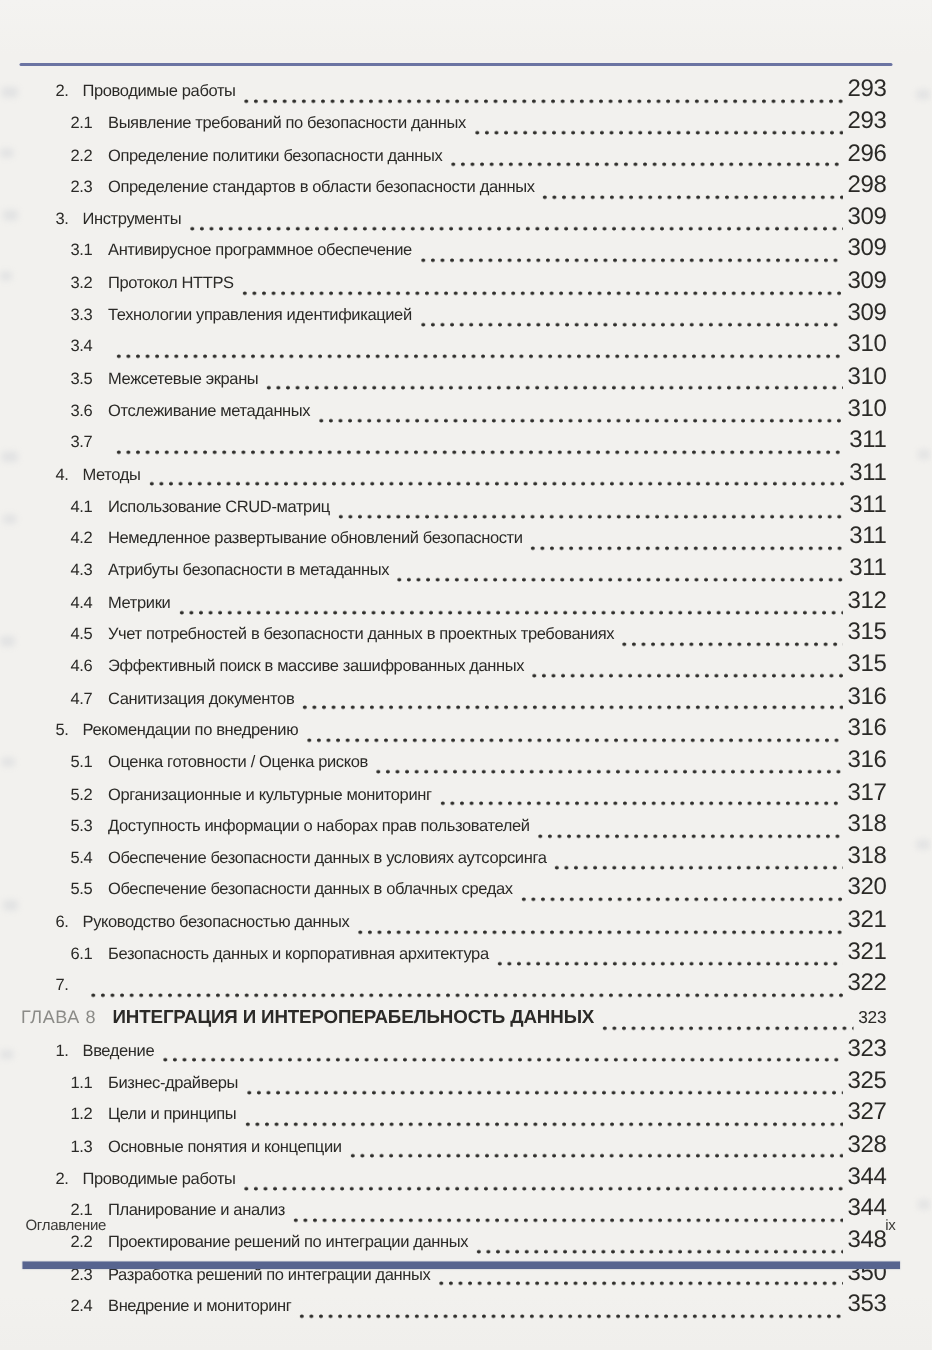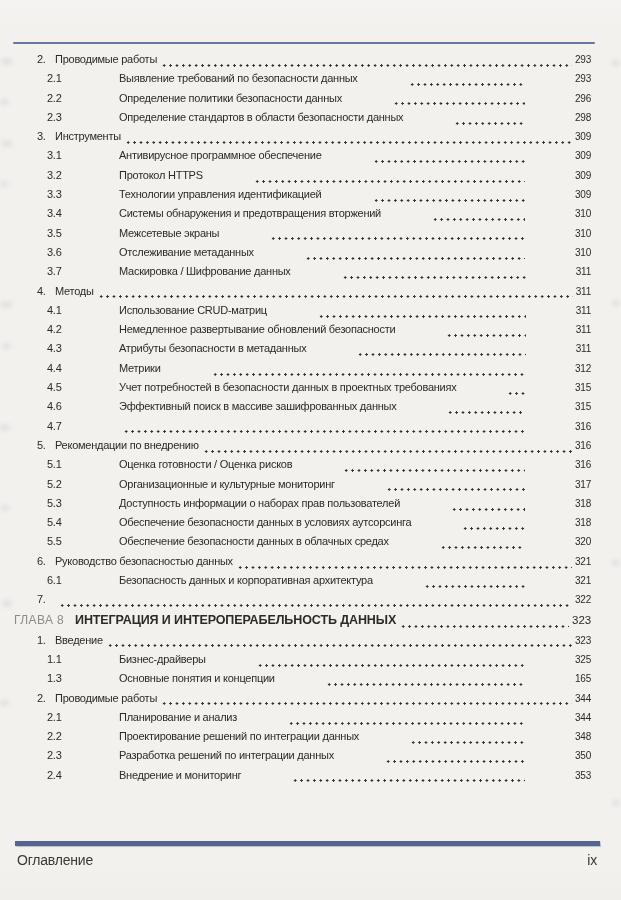--- a/index.html
+++ b/index.html
@@ -13,39 +13,39 @@
   html,body{width:621px;height:900px;}
   body{
     background:var(--background);
     font-family:"Liberation Sans","DejaVu Sans",sans-serif;
     color:var(--text);
     overflow:hidden;
   }
   .page{position:relative;width:621px;height:900px;background:linear-gradient(180deg,#f4f3f1 0%,#f2f1ee 4%,#f2f1ee 96%,#f0efec 100%);}
   .top-rule{position:absolute;left:13px;top:42px;width:582px;height:2px;background:var(--rule-top);border-radius:1px;}
   .footer-rule{position:absolute;left:15px;top:841px;width:585px;height:5px;background:var(--rule-bottom);box-shadow:0 0 1px 0.5px rgba(87,100,143,.35);}
-  .footer{position:absolute;left:17px;right:24px;top:852px;display:flex;justify-content:space-between;font-size:14px;color:#3a3936;letter-spacing:-0.2px;}
+  .footer{position:absolute;left:17px;right:24px;top:812px;display:flex;justify-content:space-between;font-size:10px;color:#3a3936;letter-spacing:-0.2px;}
   .toc{position:absolute;left:37px;right:30px;top:50px;}
   .row{display:flex;align-items:baseline;line-height:19.3px;font-size:11px;letter-spacing:-0.25px;white-space:nowrap;}
   .row .num{flex:none;}
   .lvl1 .num{width:18px;}
-  .lvl2{padding-left:10px;gap:47px;}
+  .lvl2{padding-left:10px;}
   .lvl2 .num{width:25px;}
   .label{flex:none;text-align:center;}
   .leader{
     flex:1 1 auto;
     align-self:flex-end;
     height:3px;
     margin:0 3px 2.5px 4px;
     background-image:radial-gradient(circle,#2f2e2b 1.05px,rgba(0,0,0,0) 1.35px);
     background-size:6.4px 3px;
     background-repeat:repeat-x;
     background-position:0 50%;
   }
-  .pagenum{flex:none;font-size:10px;}
+  .pagenum{flex:none;font-size:16px;}
   .chapter{margin-top:0;margin-left:-23px;line-height:21px;font-size:12.5px;letter-spacing:-0.1px;}
   .chapter .num{width:61px;color:var(--chapter-num);font-size:12px;letter-spacing:0.4px;}
   .chapter .label{font-weight:bold;}
   .chapter .pagenum{font-size:11.5px;font-weight:normal;}
   .ghost{position:absolute;background:#aab0bd;opacity:.22;filter:blur(2px);border-radius:2px;}
 </style>
 </head>
 <body>
 
 <div class="page">
@@ -95,39 +95,37 @@
         <span class="pagenum">309</span>
       </div>
       <div class="row lvl2">
         <span class="num">3.3</span>
         <span class="label">Технологии управления идентификацией</span>
         <span class="leader"></span>
         <span class="pagenum">309</span>
       </div>
       <div class="row lvl2">
         <span class="num">3.4</span>
-        <span class="label">Системы обнаружения и предотвращения вторжений</span>
         <span class="leader"></span>
         <span class="pagenum">310</span>
       </div>
       <div class="row lvl2">
         <span class="num">3.5</span>
         <span class="label">Межсетевые экраны</span>
         <span class="leader"></span>
         <span class="pagenum">310</span>
       </div>
       <div class="row lvl2">
         <span class="num">3.6</span>
         <span class="label">Отслеживание метаданных</span>
         <span class="leader"></span>
         <span class="pagenum">310</span>
       </div>
       <div class="row lvl2">
         <span class="num">3.7</span>
-        <span class="label">Маскировка / Шифрование данных</span>
         <span class="leader"></span>
         <span class="pagenum">311</span>
       </div>
       <div class="row lvl1">
         <span class="num">4.</span>
         <span class="label">Методы</span>
         <span class="leader"></span>
         <span class="pagenum">311</span>
       </div>
       <div class="row lvl2">
@@ -161,20 +159,21 @@
         <span class="pagenum">315</span>
       </div>
       <div class="row lvl2">
         <span class="num">4.6</span>
         <span class="label">Эффективный поиск в массиве зашифрованных данных</span>
         <span class="leader"></span>
         <span class="pagenum">315</span>
       </div>
       <div class="row lvl2">
         <span class="num">4.7</span>
+        <span class="label">Санитизация документов</span>
         <span class="leader"></span>
         <span class="pagenum">316</span>
       </div>
       <div class="row lvl1">
         <span class="num">5.</span>
         <span class="label">Рекомендации по внедрению</span>
         <span class="leader"></span>
         <span class="pagenum">316</span>
       </div>
       <div class="row lvl2">
@@ -236,24 +235,30 @@
         <span class="leader"></span>
         <span class="pagenum">323</span>
       </div>
       <div class="row lvl2">
         <span class="num">1.1</span>
         <span class="label">Бизнес-драйверы</span>
         <span class="leader"></span>
         <span class="pagenum">325</span>
       </div>
       <div class="row lvl2">
+        <span class="num">1.2</span>
+        <span class="label">Цели и принципы</span>
+        <span class="leader"></span>
+        <span class="pagenum">327</span>
+      </div>
+      <div class="row lvl2">
         <span class="num">1.3</span>
         <span class="label">Основные понятия и концепции</span>
         <span class="leader"></span>
-        <span class="pagenum">165</span>
+        <span class="pagenum">328</span>
       </div>
       <div class="row lvl1">
         <span class="num">2.</span>
         <span class="label">Проводимые работы</span>
         <span class="leader"></span>
         <span class="pagenum">344</span>
       </div>
       <div class="row lvl2">
         <span class="num">2.1</span>
         <span class="label">Планирование и анализ</span>

